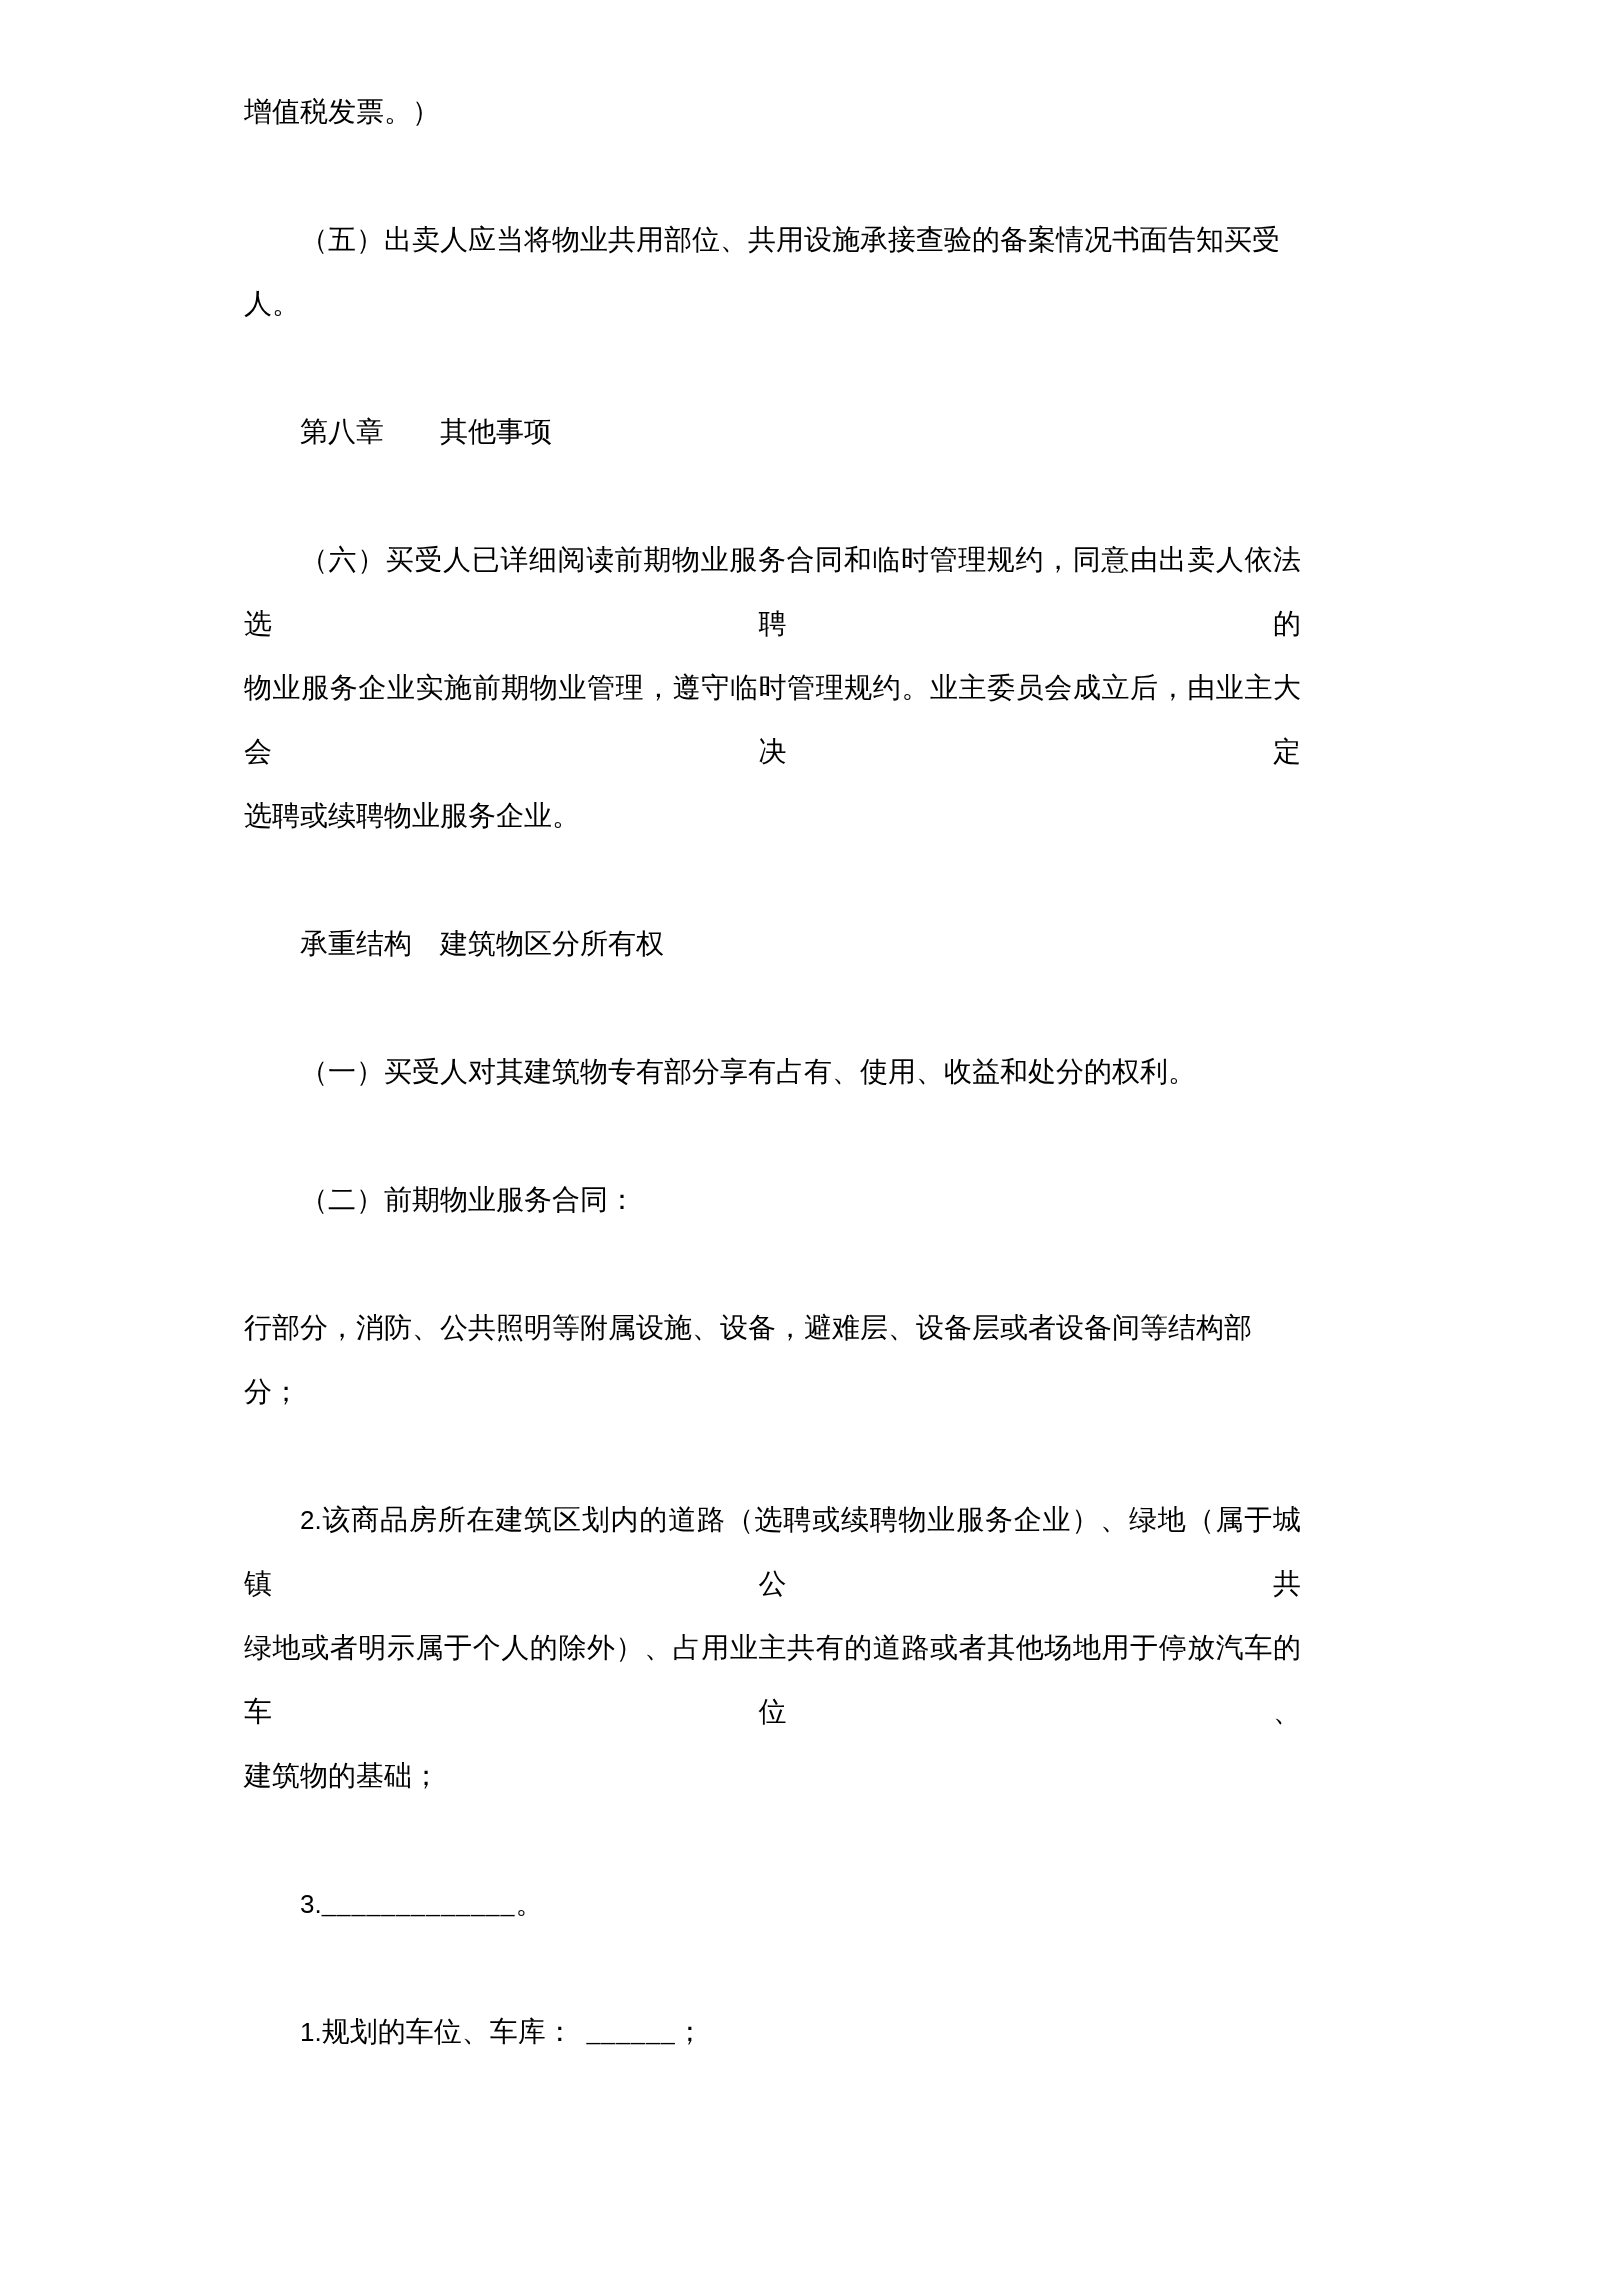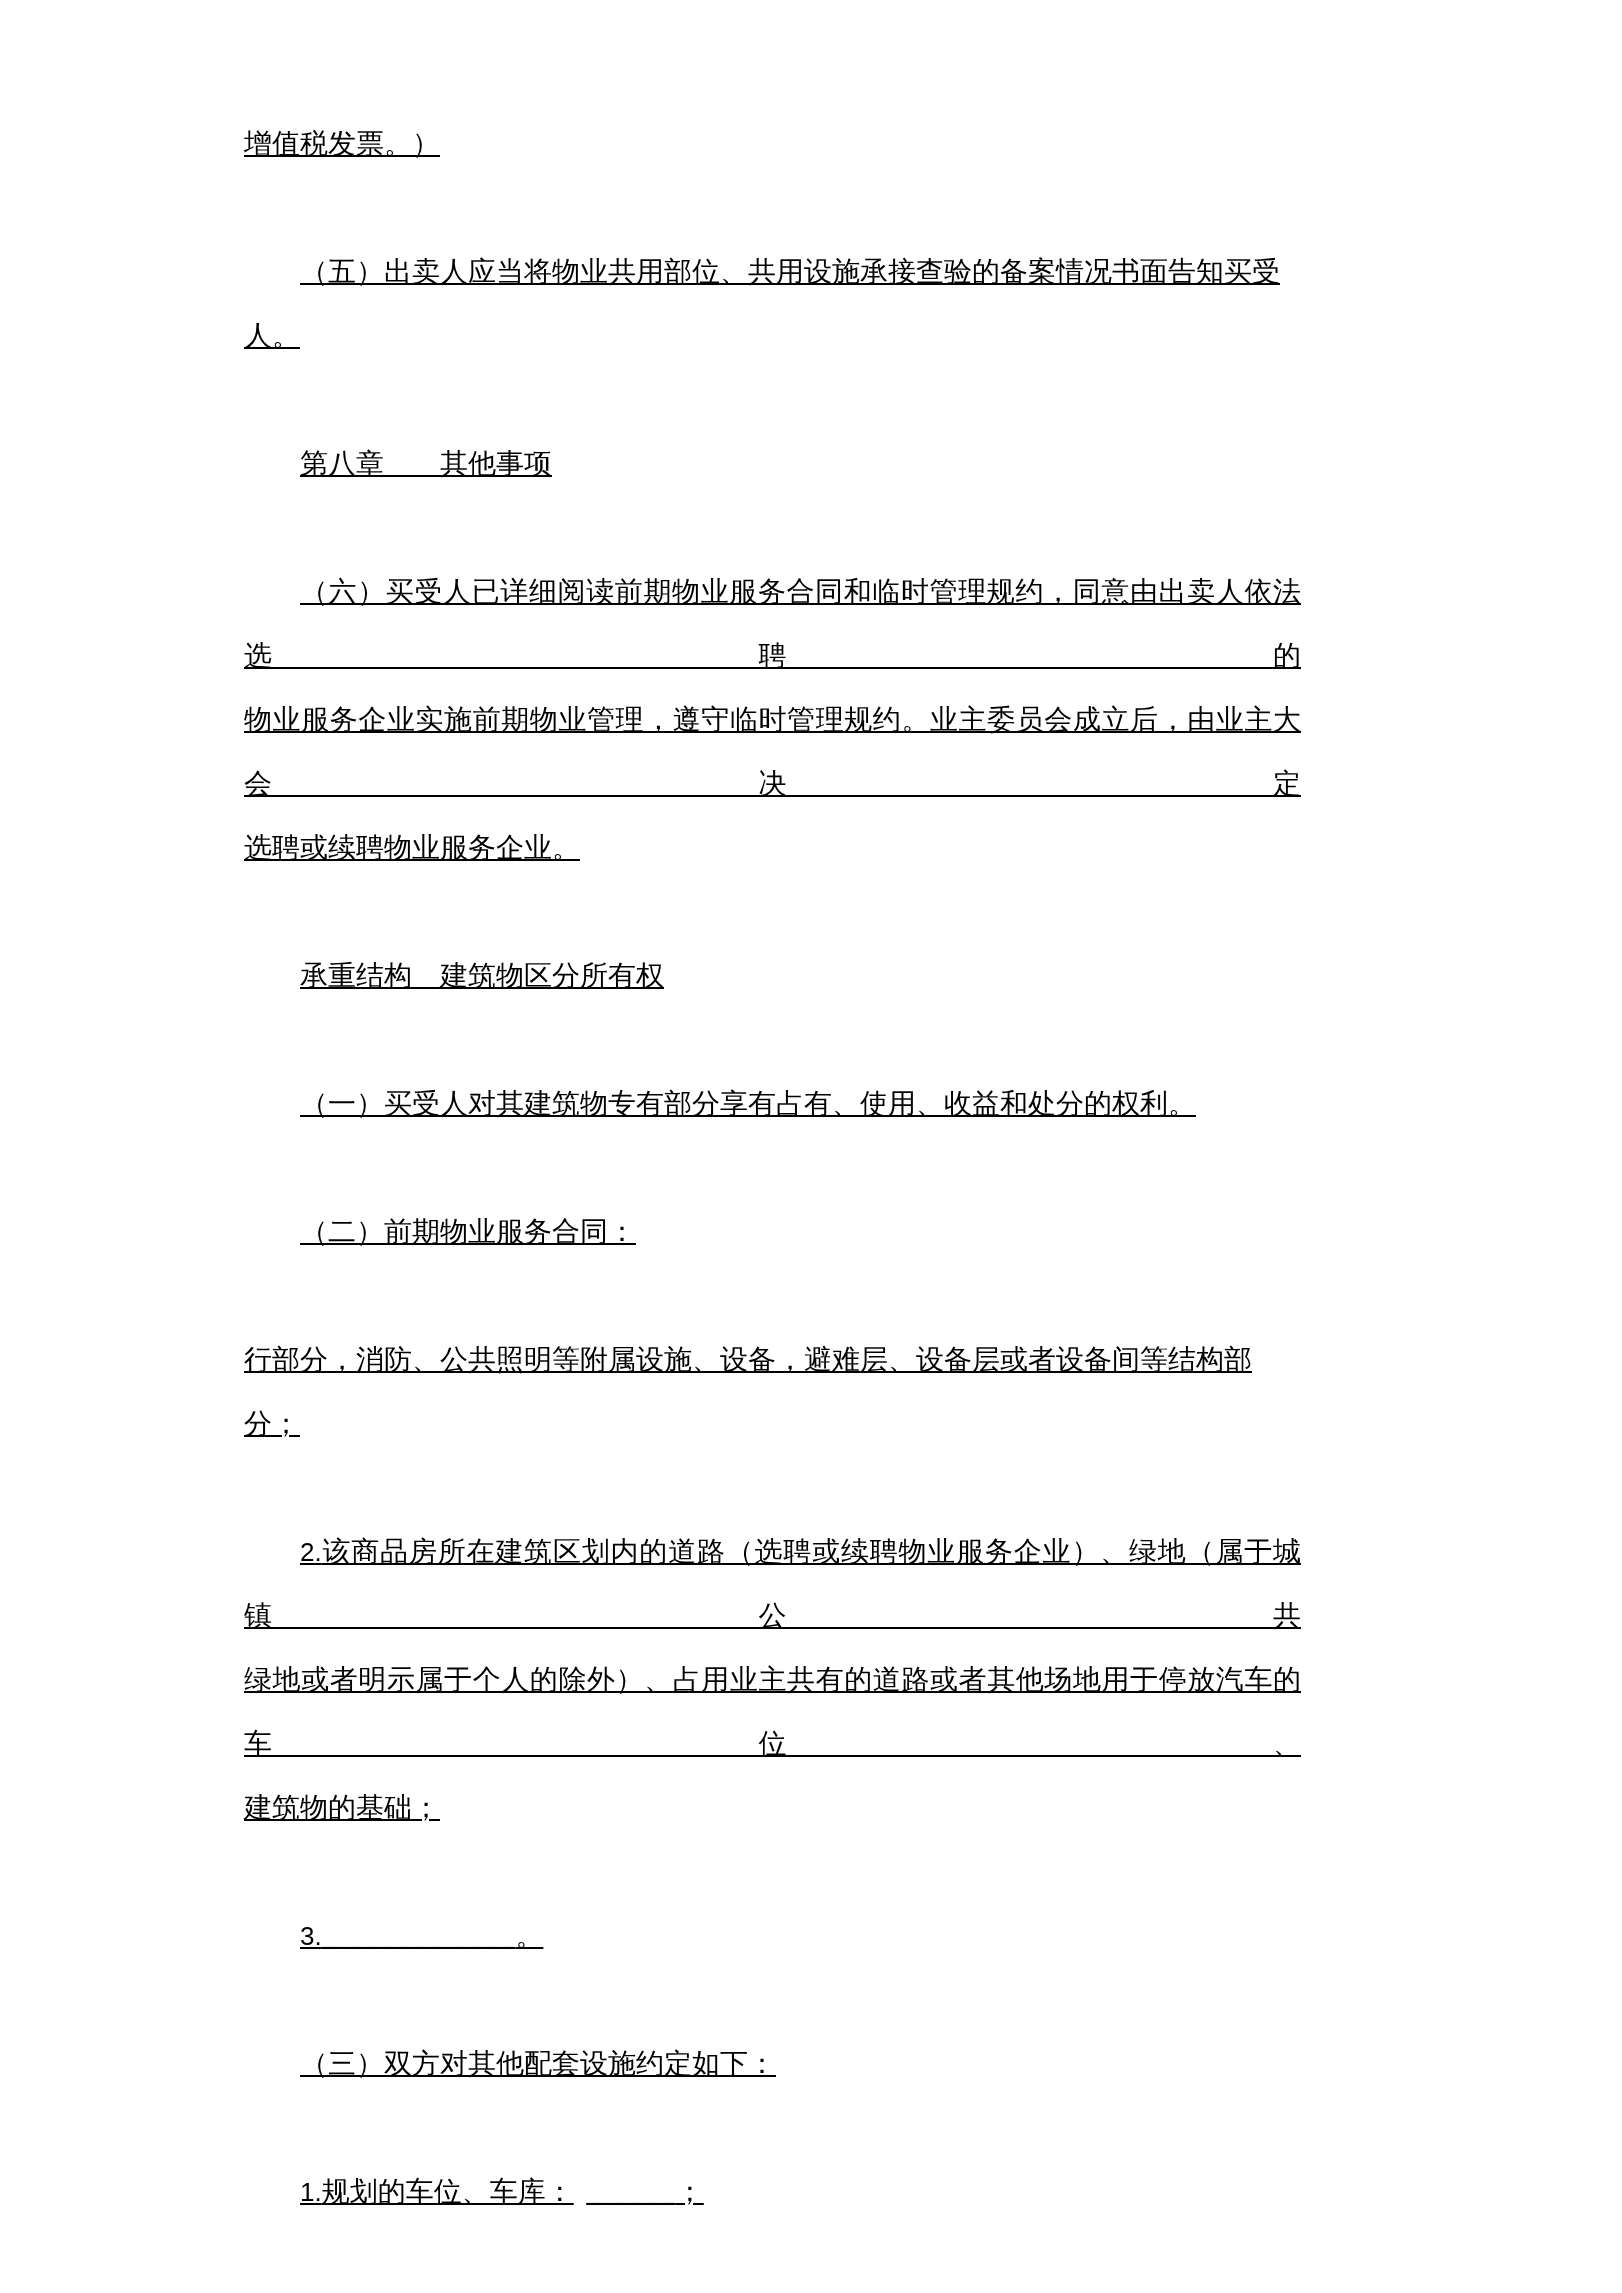--- a/index.html
+++ b/index.html
@@ -10,23 +10,22 @@
   .page {
     position: relative;
     width: 1545px;
     height: 2294px;
     background: #ffffff;
     color: #000000;
     font-family: "Liberation Serif", "DejaVu Serif", serif;
     font-size: 28px;
     line-height: 64px;
     box-sizing: border-box;
-    padding: 112px 244px 0 244px;
+    padding: 80px 244px 0 244px;
     overflow: hidden;
-    text-decoration: underline;
   }
   .para { margin: 64px 0 0 0; }
   .para:first-child { margin-top: 0; }
   .line { display: block; min-height: 64px; }
   .indent { text-indent: 56px; }
   
   .jf { text-align: justify; text-align-last: justify; }
   .num {
     font-family: "Liberation Sans", "DejaVu Sans", sans-serif;
     font-size: 26px;
@@ -81,23 +80,20 @@
     <div class="line jf">绿地或者明示属于个人的除外）、占用业主共有的道路或者其他场地用于停放汽车的车位、</div>
     <div class="line">建筑物的基础；</div>
   </div>
 
   <div class="para">
     <div class="line indent">
       <span class="num">3.</span><span class="blank">_____________</span><span>。</span>
     </div>
   </div>
 
-  <div class="para">
-    <div class="line indent">（三）双方对其他配套设施约定如下：</div>
-  </div>
 
   <div class="para">
     <div class="line indent">
       <span class="num">1.</span><span>规划的车位、车库：</span><span class="blank gap-left">______</span><span>；</span>
     </div>
   </div>
 
 </div>
 
 

